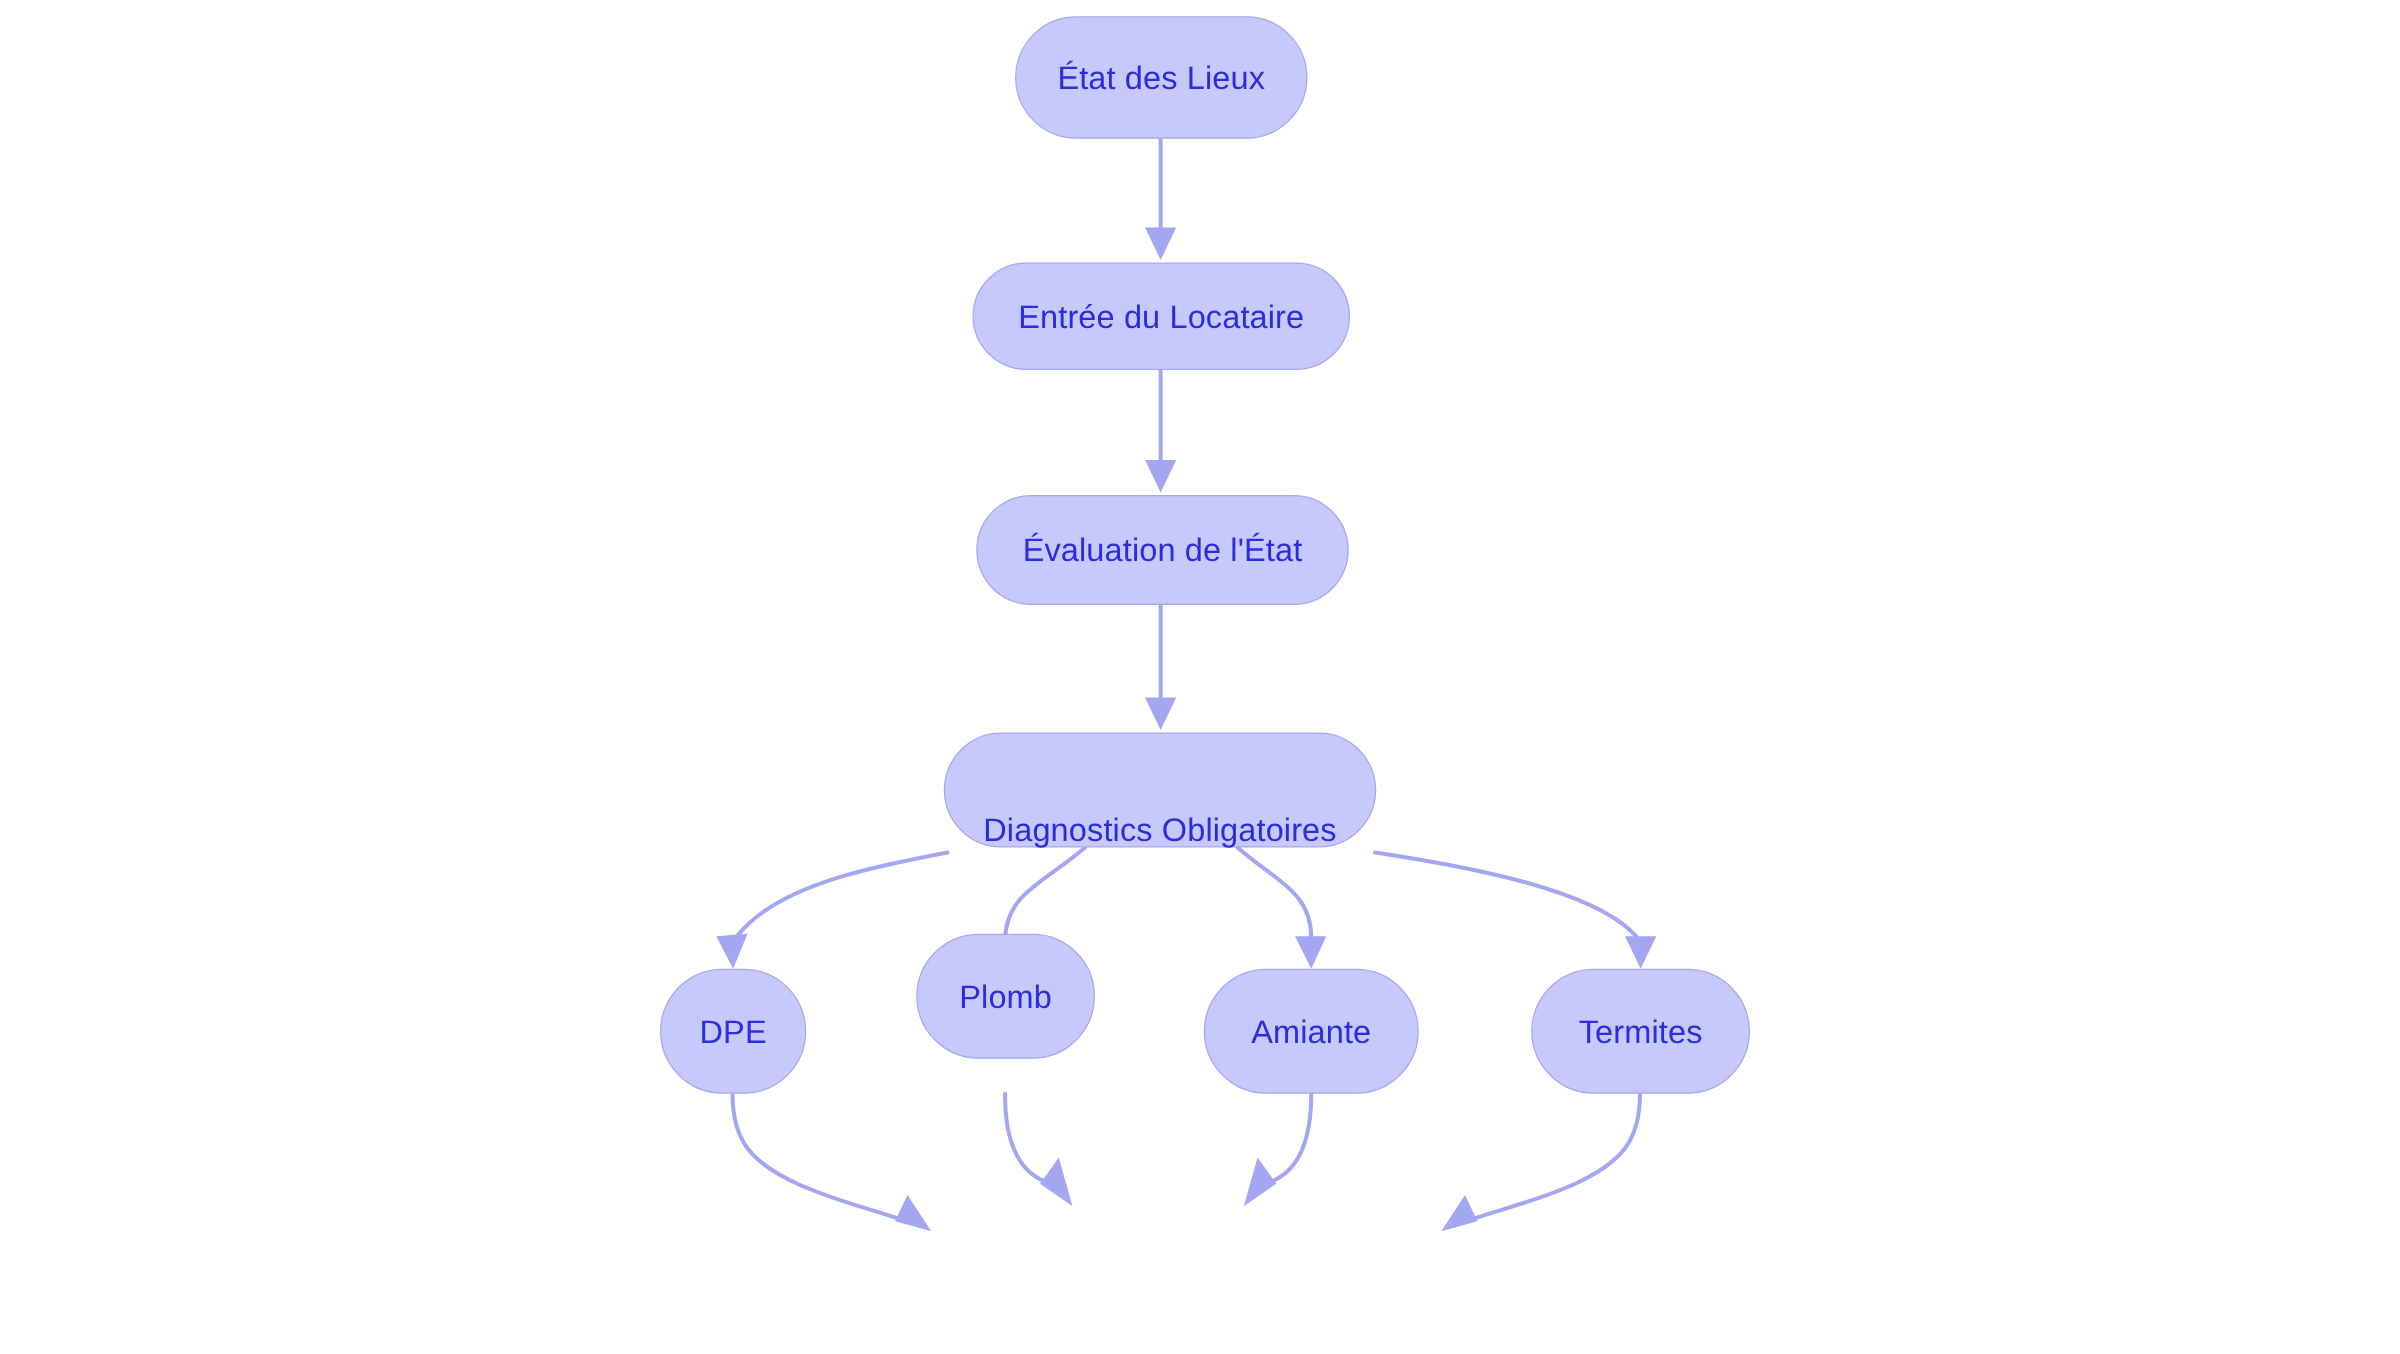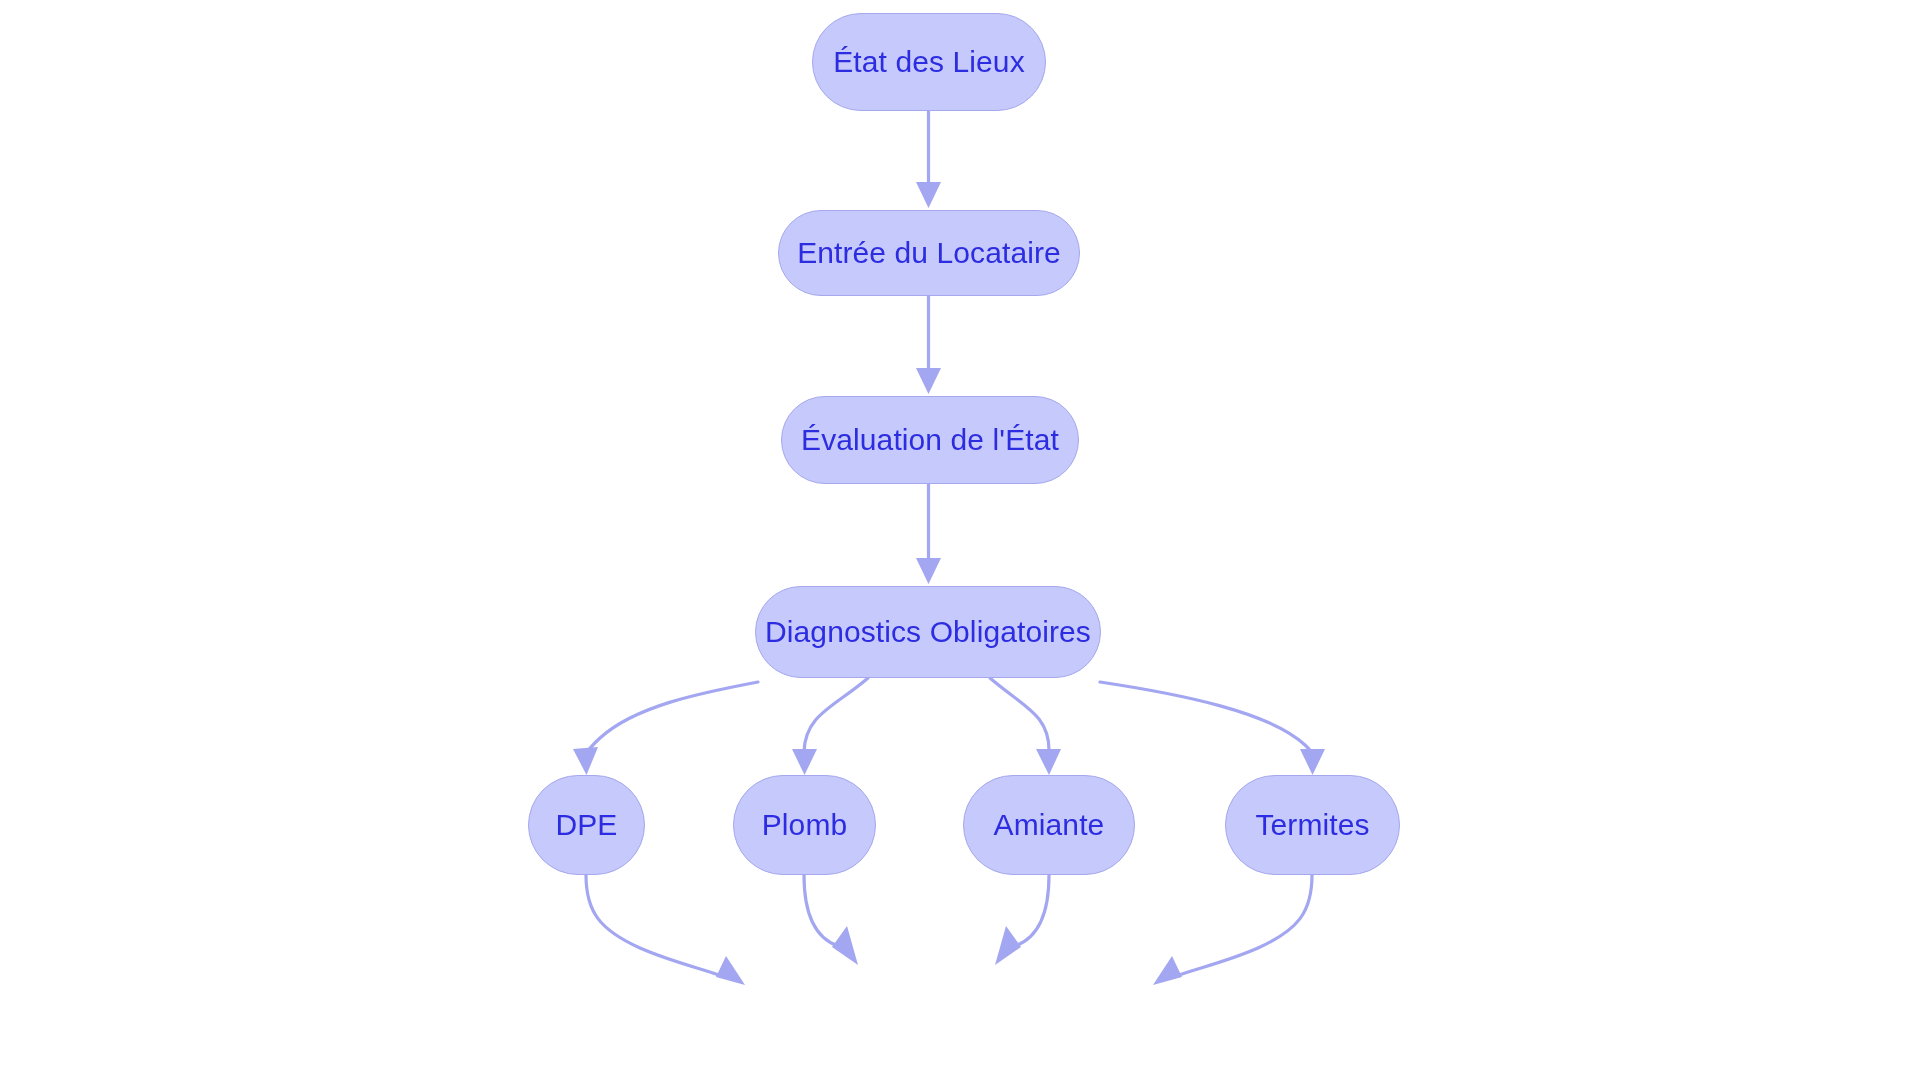--- a/index.html
+++ b/index.html
@@ -42,21 +42,21 @@
     position: absolute;
     box-sizing: border-box;
     background: #c6c9fb;
     border: 1.6px solid #a5a8ec;
     border-radius: 52px;
     display: flex;
     align-items: center;
     justify-content: center;
     color: #2c2ce0;
     font-family: "Liberation Sans", sans-serif;
-    font-size: 30px;
+    font-size: 26px;
     font-weight: 400;
     letter-spacing: 0.1px;
     white-space: nowrap;
     line-height: 1;
   }
   .node-label {
     display: block;
     pointer-events: none;
   }
 </style>
@@ -128,29 +128,29 @@
   </div>
 
   <div class="node" style="left:781px; top:396px; width:298px; height:88px; border-radius:44px;">
     <span class="node-label">Évaluation de l'État</span>
   </div>
 
   <div class="node" style="left:778px; top:210px; width:302px; height:86px; border-radius:43px;">
     <span class="node-label">Entrée du Locataire</span>
   </div>
 
-  <div class="node" style="left:755px; top:586px; width:346px; height:92px; border-radius:46px;">
+  <div class="node" style="left:755px; top:586px; width:346px; height:92px; border-radius:46px;align-items:flex-end;">
     <span class="node-label">Diagnostics Obligatoires</span>
   </div>
 
   <div class="node" style="left:528px; top:775px; width:117px; height:100px; border-radius:58px;">
     <span class="node-label">DPE</span>
   </div>
 
-  <div class="node" style="left:733px; top:775px; width:143px; height:100px; border-radius:50px;">
+  <div class="node" style="left:733px; top:747px; width:143px; height:100px; border-radius:50px;">
     <span class="node-label">Plomb</span>
   </div>
 
   <div class="node" style="left:1225px; top:775px; width:175px; height:100px; border-radius:50px;">
     <span class="node-label">Termites</span>
   </div>
 
   <div class="node" style="left:963px; top:775px; width:172px; height:100px; border-radius:50px;">
     <span class="node-label">Amiante</span>
   </div>

